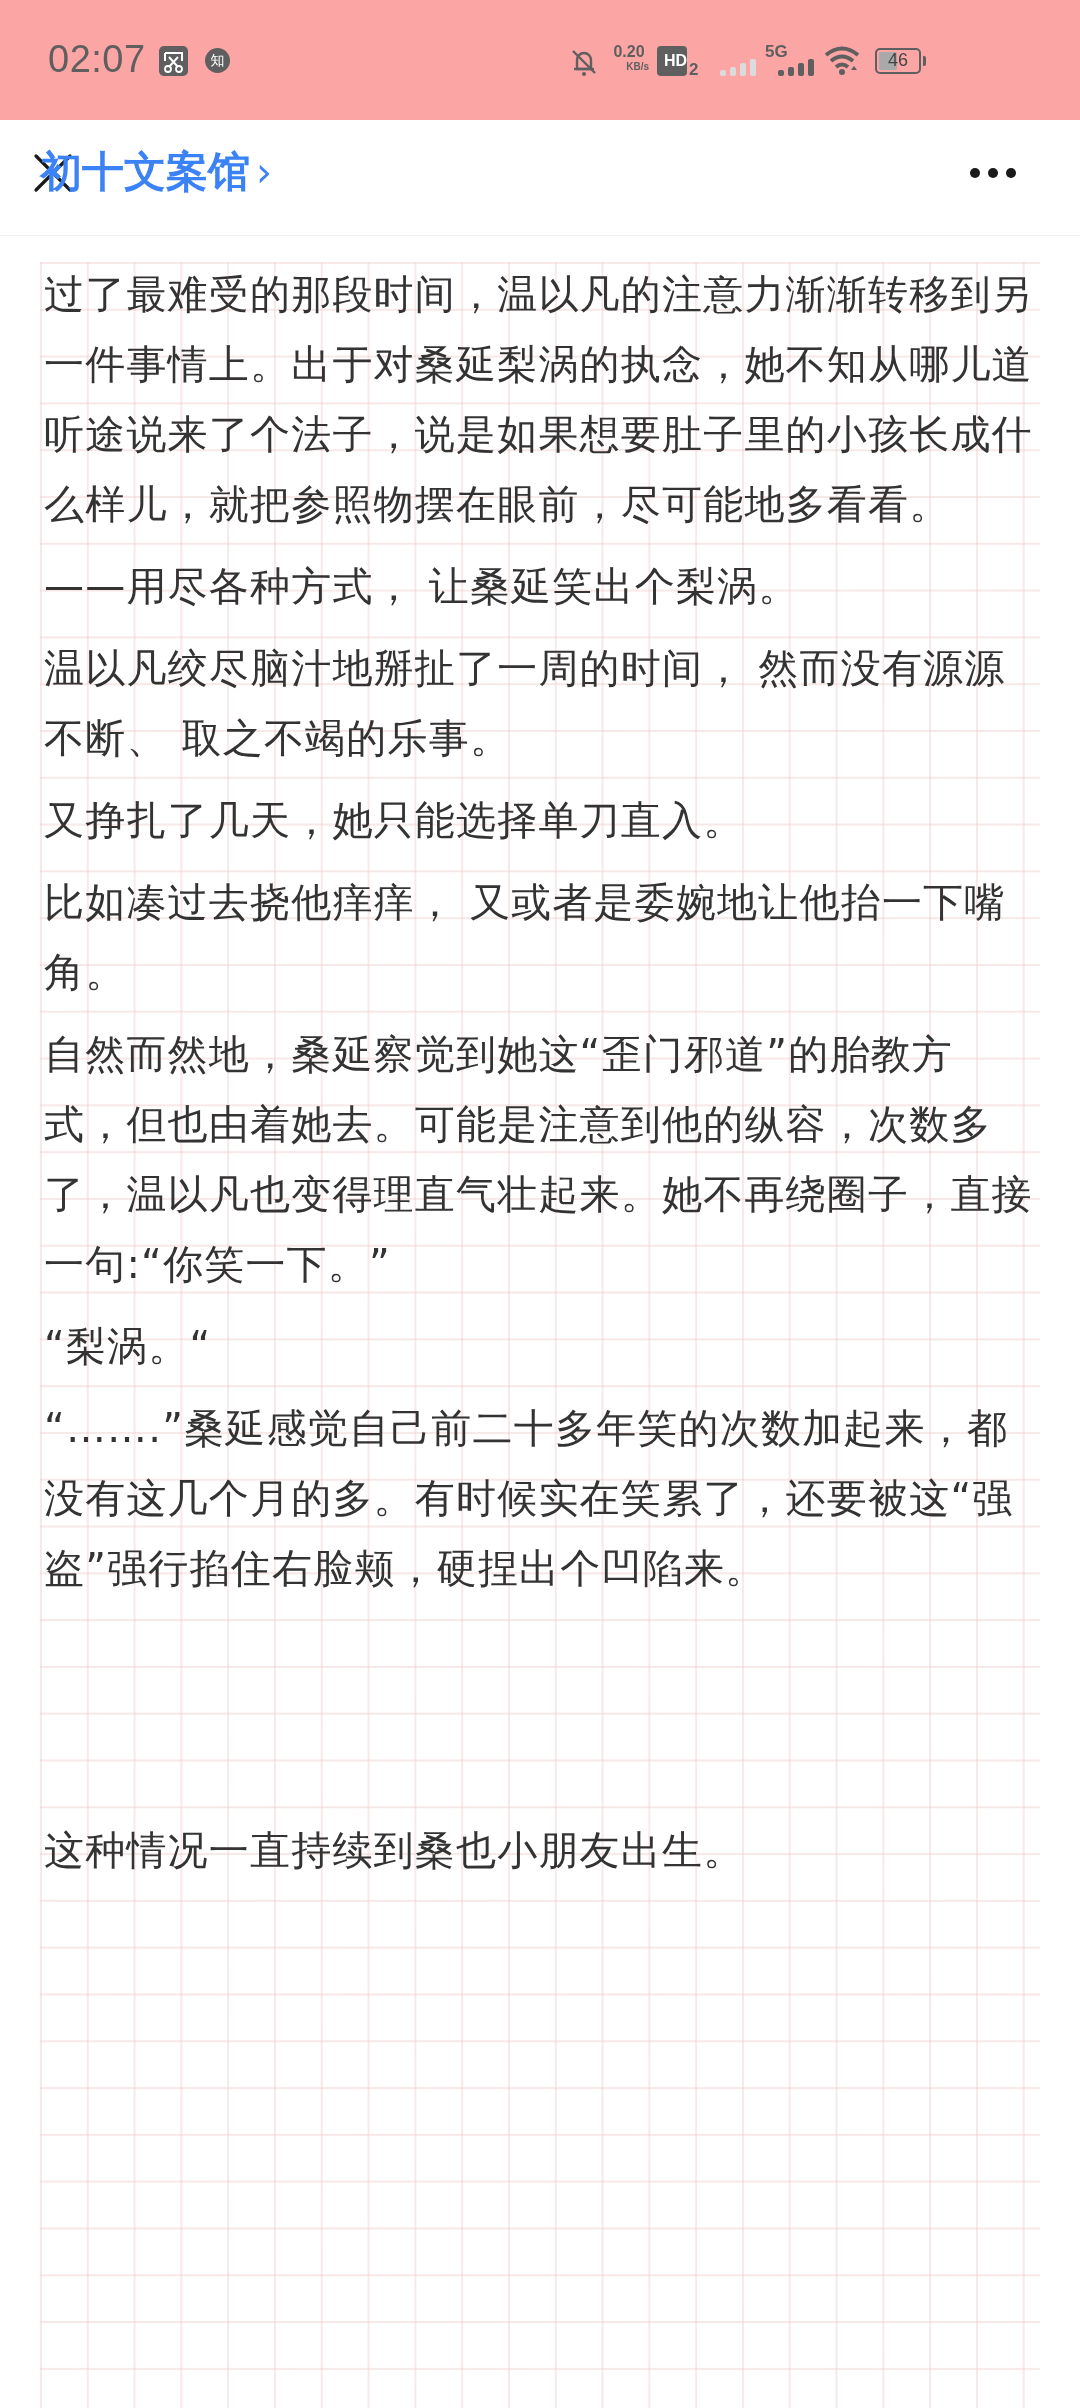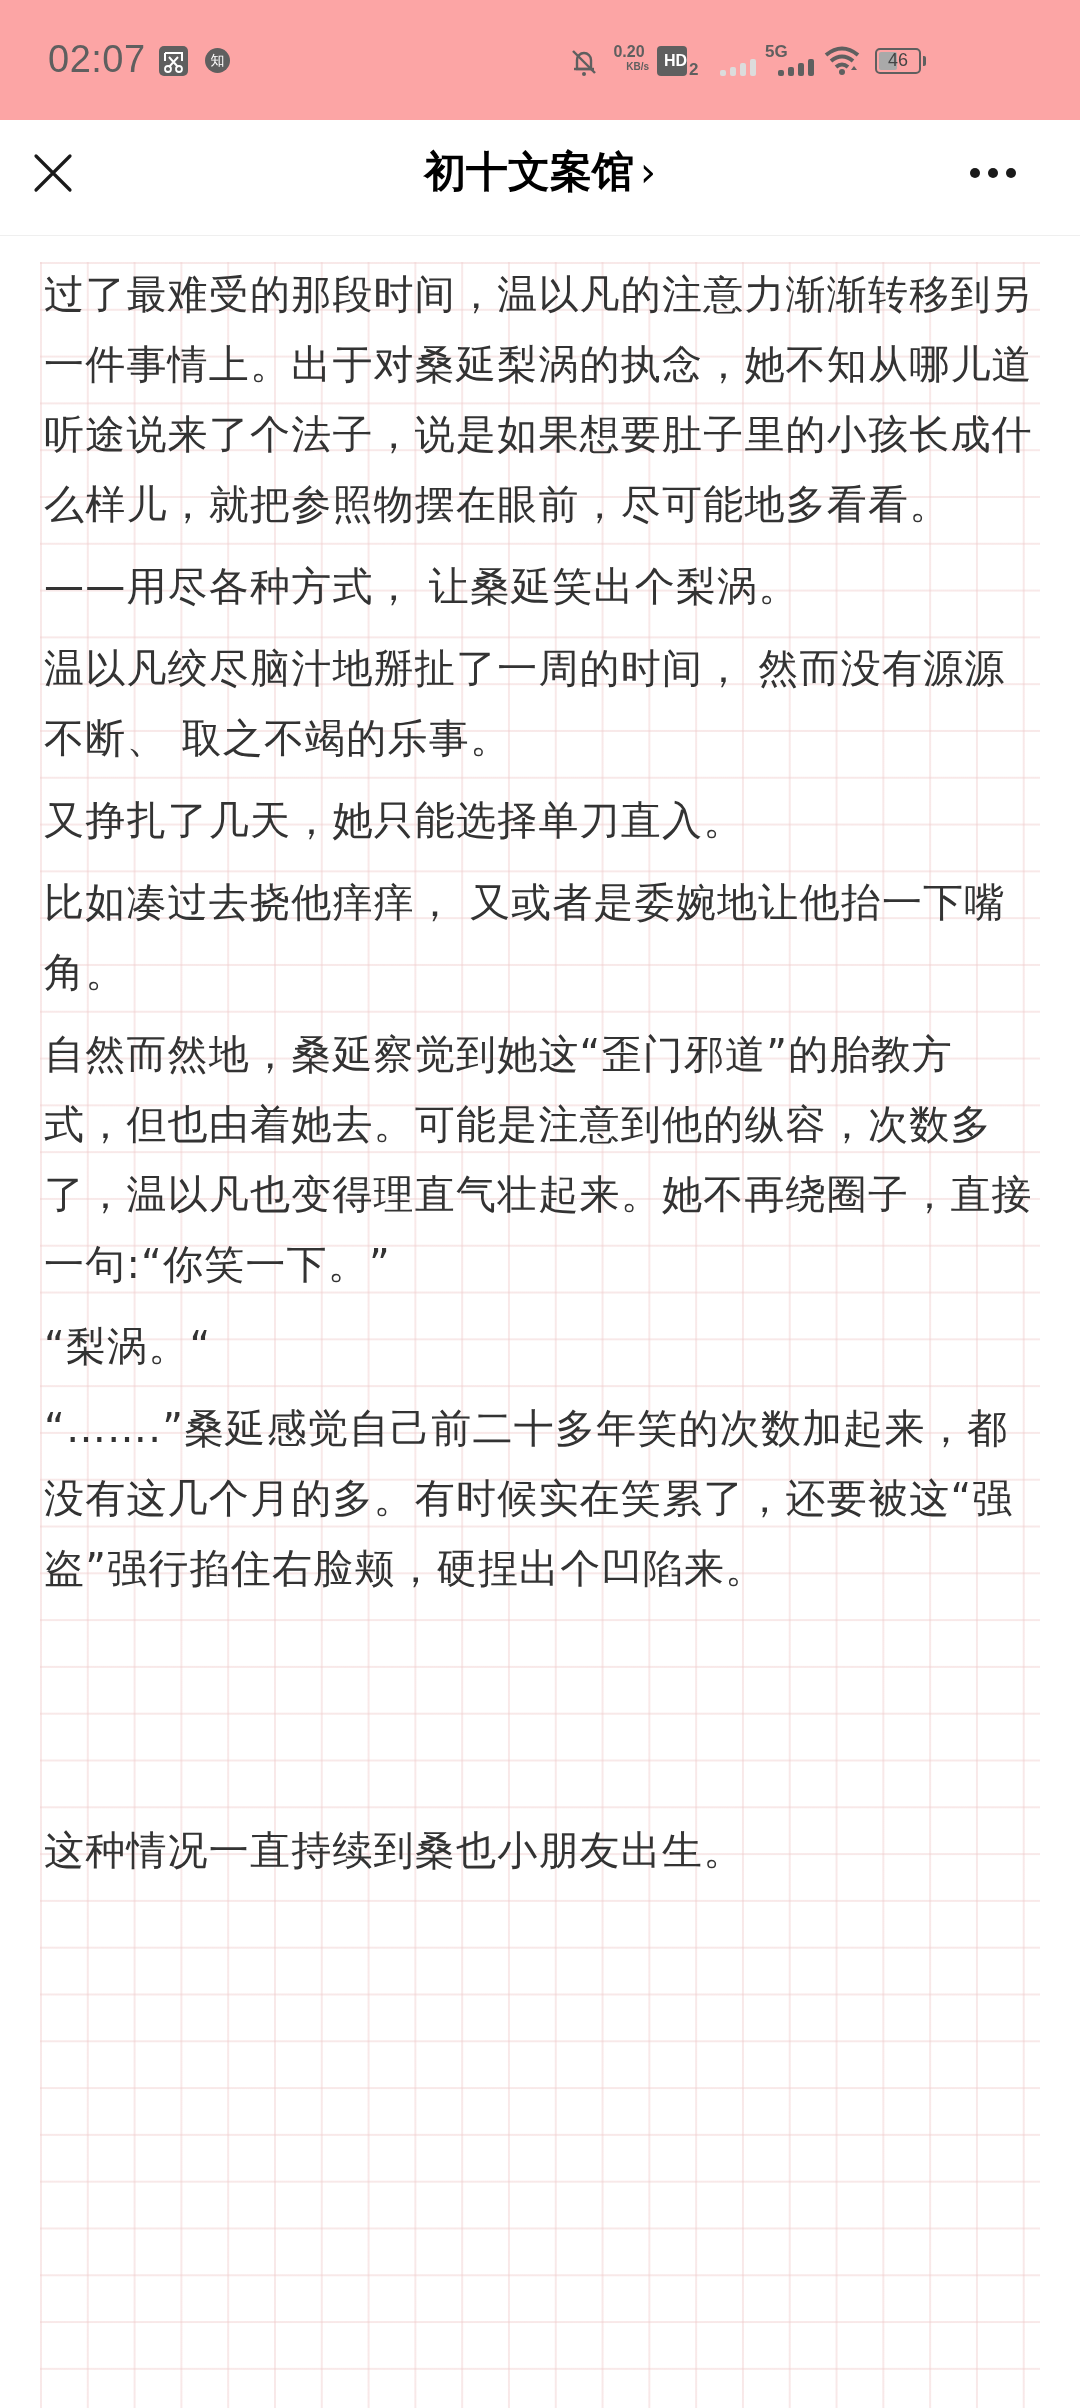--- a/index.html
+++ b/index.html
@@ -60,22 +60,22 @@
   .battery-text { position: absolute; left: 0; right: 0; top: 0; text-align: center; font-size: 18px; line-height: 21px; color: #444; font-family: "Liberation Sans", sans-serif; }
   .battery-tip { position: absolute; left: 923px; top: 56px; width: 3px; height: 10px; background: #5f5f5f; border-radius: 0 2px 2px 0; }
 
   
   .header {
     position: absolute; left: 0; top: 120px; width: 1080px; height: 115px;
     border-bottom: 1px solid #efefef; background: #fff;
   }
   .close-btn { position: absolute; left: 30px; top: 30px; width: 50px; height: 50px; }
   .header-title {
-    position: absolute; left: 0; right: 0; top: 22px; text-align: center;
-    font-size: 42px; font-weight: bold; color: #000000; line-height: 60px;
+    position: absolute; left: 0; right: 0; top: 22px; text-align: left;
+    font-size: 42px; font-weight: bold; color: #3b82f6; line-height: 60px; padding-left: 40px;
   }
   .header-title .chev { font-weight: normal; margin-left: 6px; font-size: 40px; }
   .more-btn { position: absolute; left: 970px; top: 38px; width: 60px; height: 30px; display: flex; gap: 8px; align-items: center; }
   .more-btn span { width: 10px; height: 10px; border-radius: 50%; background: #1a1a1a; display: block; }
 
   
   .content {
     position: absolute; left: 0; top: 236px; width: 980px; height: 2172px;
     background-color: #ffffff;
   }

